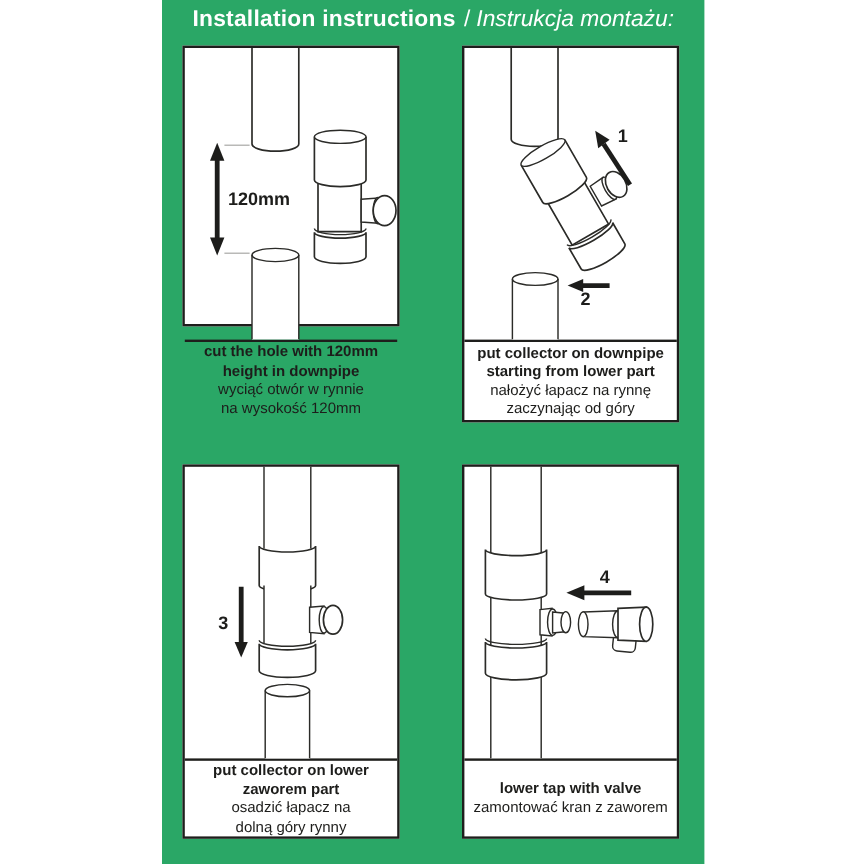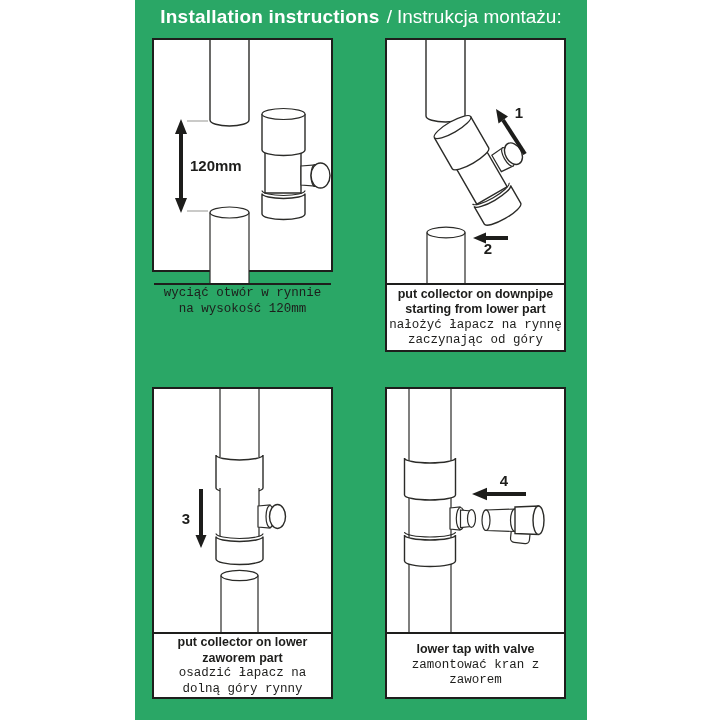--- a/index.html
+++ b/index.html
@@ -7,38 +7,38 @@
     width:720px;height:720px;background:#ffffff;position:relative;overflow:hidden;
     font-family:"Liberation Sans",sans-serif;
   }
   .band{position:absolute;left:135px;top:0;width:452px;height:720px;background:#2AA766;}
   .header{
     position:absolute;top:5px;left:0;width:100%;text-align:center;color:#ffffff;
     font-size:19px;line-height:24px;white-space:nowrap;
   }
   .hdr-bold{font-weight:bold;letter-spacing:.2px;text-align:right;}
   .hdr-sep{font-weight:normal;margin:0 5px 0 7px;}
-  .hdr-reg{font-weight:normal;}
+  .hdr-reg{font-weight:normal;font-style:italic;}
   .panel{
     position:absolute;width:181px;background:#ffffff;border:2px solid #1E1E1C;
     box-sizing:border-box;display:flex;flex-direction:column;
   }
   #panel1{left:17px;top:38px;height:234px;}
   #panel2{left:250px;top:38px;height:314px;}
   #panel3{left:17px;top:387px;height:312px;}
   #panel4{left:250px;top:387px;height:312px;}
   .diagram{height:243px;border-bottom:2px solid #1E1E1C;flex:none;}
   .diagram svg{display:block;}
   .caption{
     flex:1;display:flex;flex-direction:column;justify-content:center;
     text-align:center;color:#1D1D1B;font-size:12.5px;line-height:15.5px;
     white-space:pre-line;padding:1px 2px;
   }
   .cap-en{font-weight:bold;}
-  .cap-pl{font-weight:normal;font-family:Liberation Mono, monospace;}
+  .cap-pl{font-weight:normal;}
   .ln{fill:#ffffff;stroke:#2B2B28;stroke-width:1.4;}
   .lnt{fill:#ffffff;stroke:#2B2B28;stroke-width:1.2;}
   .lnn{fill:none;stroke:#2B2B28;stroke-width:1.2;}
   .tick{stroke:#B9B9B7;stroke-width:1.3;}
   .arr{stroke:#1D1D1B;stroke-width:4;fill:none;}
   .arrhead{fill:#1D1D1B;stroke:none;}
   .num{font-family:"Liberation Sans",sans-serif;font-weight:bold;font-size:15px;fill:#1D1D1B;}
 </style>
 </head>
 <body>
@@ -75,20 +75,22 @@
         <g>
           <path class="tick" d="M33,81 L54,81 M33,171 L54,171"></path>
           <line class="arr" x1="27" y1="91" x2="27" y2="161"></line>
           <polygon class="arrhead" points="27,79 21,94 33,94"></polygon>
           <polygon class="arrhead" points="27,173 21,158 33,158"></polygon>
         </g>
         <text class="num" x="36" y="131" text-anchor="start">120mm</text>
       </svg>
     </div>
     <div class="caption">
+      <div class="cap-en">cut the hole with 120mm
+height in downpipe</div>
       <div class="cap-pl">wyciąć otwór w rynnie
 na wysokość 120mm</div>
     </div>
   </div>
 
   <div class="panel" id="panel2">
     <div class="diagram">
       <svg width="177" height="243" viewBox="0 0 177 243">
         <g>
           <path class="ln" d="M39,-2 L39,76 A19.5,6 0 0 0 78,76 L78,-2"></path>

